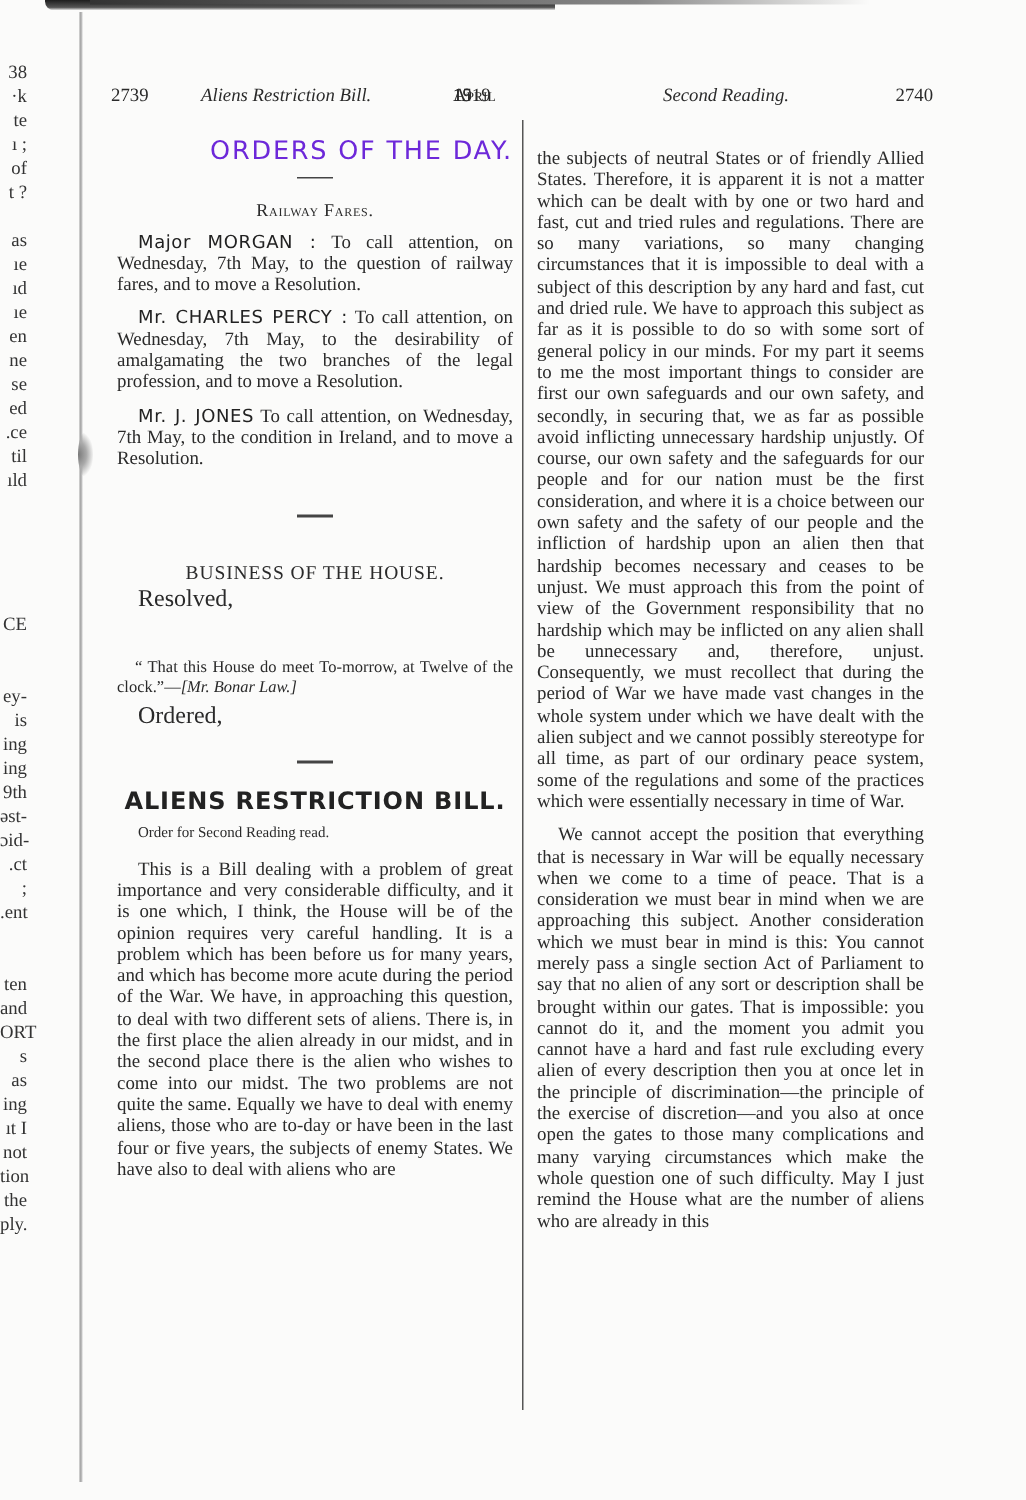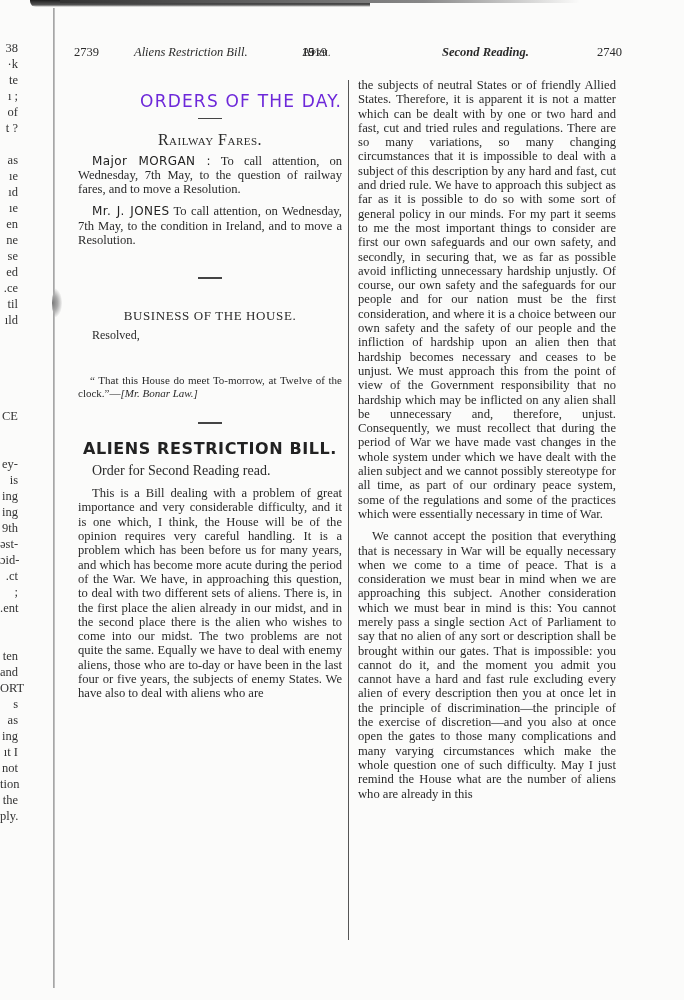--- a/index.html
+++ b/index.html
@@ -27,66 +27,66 @@
     .binding-line {
       position: absolute; left: 53px; top: 8px; width: 2px; height: 980px;
       background: linear-gradient(to right, #999, #ccc);
     }
     .binding-mark {
       position: absolute; left: 52px; top: 288px; width: 10px; height: 30px;
       background: radial-gradient(ellipse at left, #777 0%, #aaa 40%, rgba(255,255,255,0) 75%);
       border-radius: 50%;
     }
     .header {
-      position: absolute; top: 45px; left: 74px; width: 548px; height: 18px;
+      position: absolute; top: 56px; left: 74px; width: 548px; height: 18px;
       font-size: 12.5px;
       text-align: center;
     }
     .header span { position: absolute; top: 0; white-space: nowrap; }
     .hdr-col-left { left: 0; }
     .hdr-title-left { left: 60px; font-style: italic; }
     .hdr-date { left: 228px; }
     .hdr-date .sc { font-variant: small-caps; }
-    .hdr-title-right { left: 368px; font-style: italic; font-weight: bold; }
+    .hdr-title-right { left: 368px; font-style: italic; font-weight: normal; }
     .hdr-col-right { right: 0; }
     .col {
       position: absolute; top: 78px;
       font-size: 12.6px; line-height: 14.3px;
       text-align: justify;
     }
     .col-left { left: 78px; width: 264px; }
     .col-right { left: 358px; width: 258px; }
     .col-rule {
       position: absolute; left: 348px; top: 80px; width: 1px; height: 860px;
       background: #555;
     }
     .orders-title {
       font-family: "DejaVu Sans", "Liberation Sans", sans-serif;
       font-size: 17px; letter-spacing: 1.2px; text-align: right;
       margin: 16px 0 10px 0; color: #6d28d9;
     }
     .divider { width: 24px; height: 1px; background: #444; margin: 6px auto 14px auto; }
     .divider.thick { height: 2px; margin: 30px auto 30px auto; }
     .section-head { text-align: center; font-size: 13px; letter-spacing: 0.6px; margin: 2px 0 4px 0; }
-    .sub-head { text-align: center; font-size: 16px; font-variant: small-caps; letter-spacing: 0.5px; margin: 0 0 6px 0; }
+    .sub-head { text-align: center; font-size: 12px; font-variant: small-caps; letter-spacing: 0.5px; margin: 0 0 6px 0; }
     p { margin: 0 0 8px 0; text-indent: 14px; }
     .speaker {
       font-family: "DejaVu Sans", "Liberation Sans", sans-serif;
       font-size: 12px; font-weight: normal; letter-spacing: 0.4px; color: #222;
     }
-    .label-line { font-size: 12px; margin: 4px 0 2px 14px; }
+    .label-line { font-size: 16px; margin: 4px 0 2px 14px; }
     .quote { font-size: 11px; line-height: 12.8px; text-indent: 12px; margin-bottom: 6px; margin-top: 32px; }
     .quote .attr { font-style: italic; }
     .bill-title {
       font-family: "DejaVu Sans", "Liberation Sans", sans-serif;
       font-size: 16px; font-weight: bold; letter-spacing: 0.6px;
       text-align: center; margin: 18px 0 8px 0; color: #222;
     }
-    .order-line { font-size: 14px; margin: 0 0 8px 14px; }
-    .para-first { text-indent: 0; }
+    .order-line { font-size: 10px; margin: 0 0 8px 14px; }
+    .para-first { text-indent: 0; margin-top: 20px; }
   </style>
 </head>
 <body>
 
 <div class="top-shadow"></div>
 <div class="top-shadow2"></div>
 
 <div class="left-edge" id="margin">
     <span class="frag">38</span>
     <span class="frag">·k</span>
@@ -152,27 +152,29 @@
 </div>
 
 <div class="col-rule"></div>
 
 <div class="col col-left">
   <div class="orders-title">ORDERS OF THE DAY.</div>
   <div class="divider"></div>
   <div class="sub-head">Railway Fares.</div>
 
   <p><span class="speaker">Major MORGAN :</span> <span>To call attention, on Wednesday, 7th May, to the question of railway fares, and to move a Resolution.</span></p>
+  <p><span class="speaker">Mr. CHARLES PERCY :</span> <span>To call attention, on Wednesday, 7th May, to the desirability of amalgamating the two branches of the legal profession, and to move a Resolution.</span></p>
   <p><span class="speaker">Mr. J. JONES</span><span> To call attention, on Wednesday, 7th May, to the condition in Ireland, and to move a Resolution.</span></p>
 
   <div class="divider thick"></div>
 
   <div class="section-head">BUSINESS OF THE HOUSE.</div>
   <div class="label-line">Resolved,</div>
   <p class="quote"><span>“ That this House do meet To-morrow, at Twelve of the clock.”—</span><span class="attr">[Mr. Bonar Law.]</span></p>
+  <div class="label-line">Ordered,</div>
 
   <div class="divider thick" style="margin:22px auto 14px auto;"></div>
 
   <div class="bill-title">ALIENS RESTRICTION BILL.</div>
   <div class="order-line">Order for Second Reading read.</div>
 
   <p>This is a Bill dealing with a problem of great importance and very considerable difficulty, and it is one which, I think, the House will be of the opinion requires very careful handling. It is a problem which has been before us for many years, and which has become more acute during the period of the War. We have, in approaching this question, to deal with two different sets of aliens. There is, in the first place the alien already in our midst, and in the second place there is the alien who wishes to come into our midst. The two problems are not quite the same. Equally we have to deal with enemy aliens, those who are to-day or have been in the last four or five years, the subjects of enemy States. We have also to deal with aliens who are</p>
 </div>
 
 <div class="col col-right">

